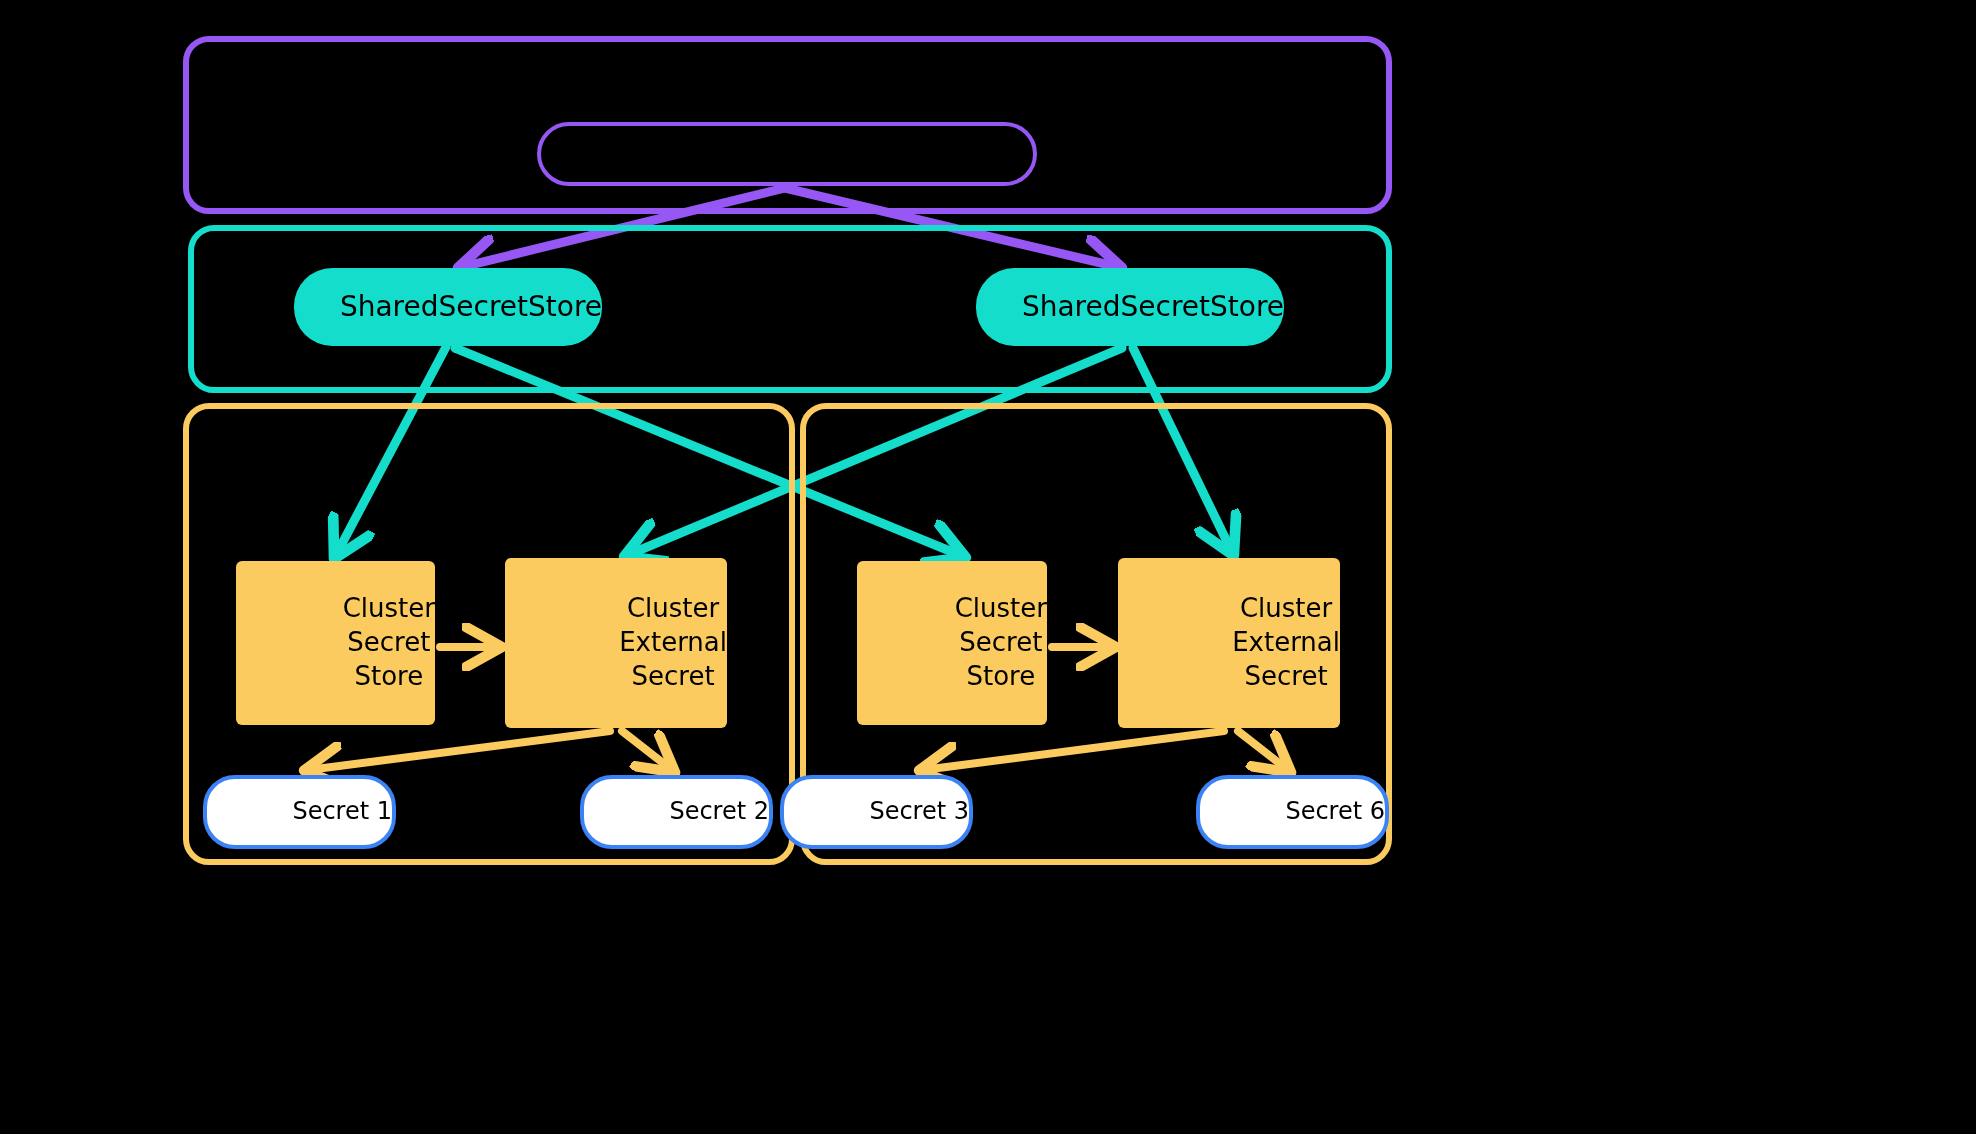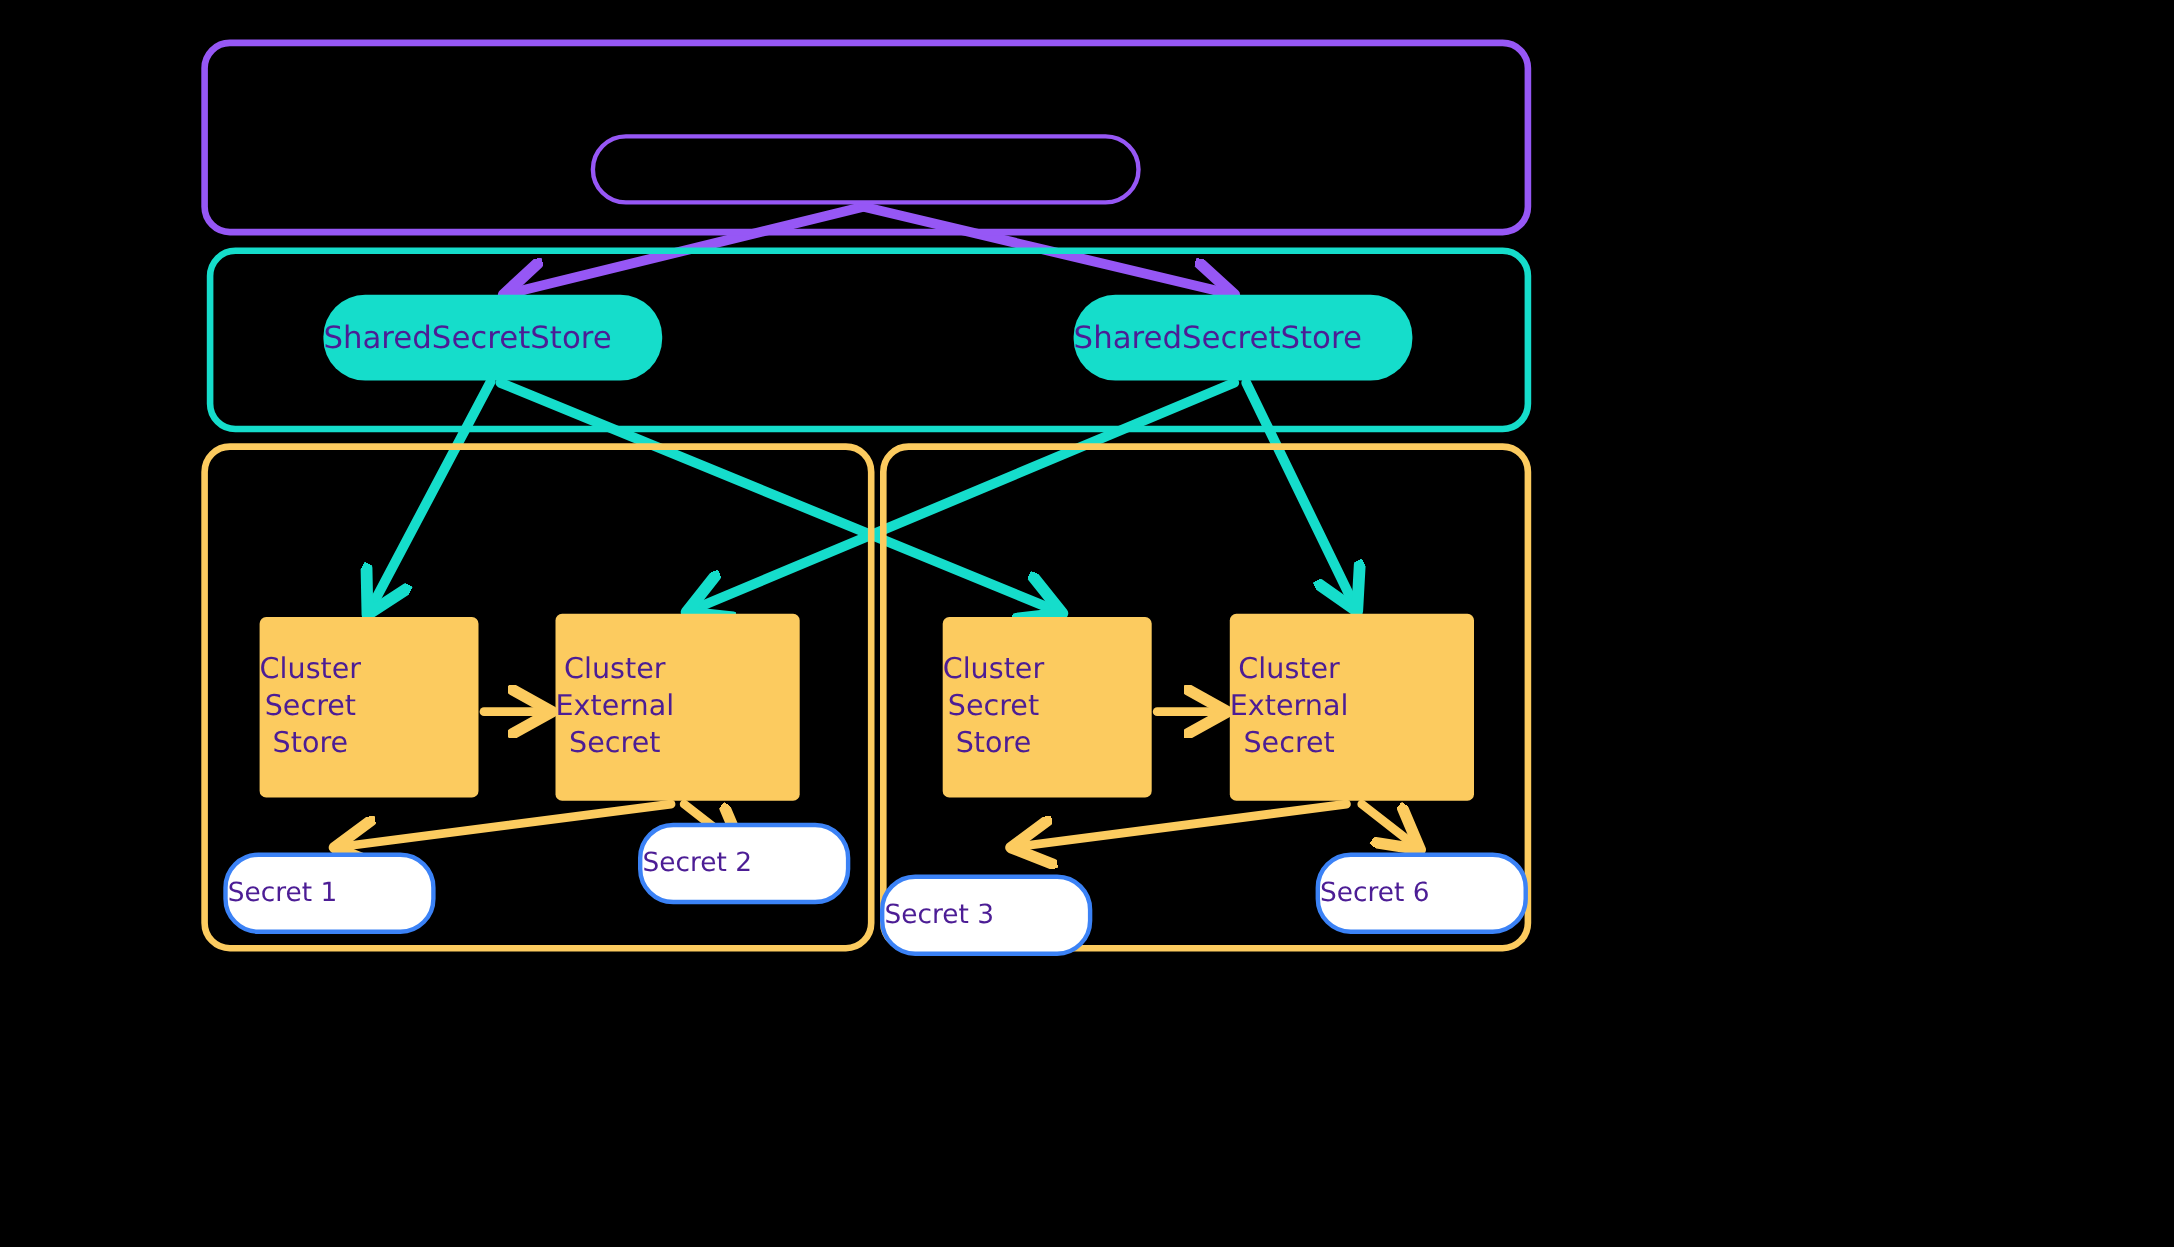--- a/index.html
+++ b/index.html
@@ -46,23 +46,23 @@
     border: 6px solid #FCCB5F;
     border-radius: 26px;
   }
 
   
   .node {
     position: absolute;
     box-sizing: border-box;
     display: flex;
     align-items: center;
-    justify-content: flex-start;
+    justify-content: flex-end;
     text-align: center;
-    color: #4c1d95;
+    color: #000000;
     line-height: 1.30;
   }
 
   
   #node-root-pill {
     left: 537px; top: 122px;
     width: 500px; height: 64px;
     border: 4px solid #9657F5;
     border-radius: 32px;
     background: transparent;
@@ -94,22 +94,22 @@
   
   .secret-pill {
     background: #FFFFFF;
     border: 4px solid #3b82f6;
     border-radius: 32px;
     font-size: 24px;
     height: 74px;
     width: 193px;
   }
   #node-secret-1 { left: 203px;  top: 775px; }
-  #node-secret-2 { left: 580px;  top: 748px; }
-  #node-secret-3 { left: 800px;  top: 775px; margin-top: 20px; }
+  #node-secret-2 { left: 580px;  top: 775px; }
+  #node-secret-3 { left: 780px;  top: 775px; }
   #node-secret-4 { left: 1196px; top: 775px; }
 
   
   #edges {
     position: absolute;
     left: 0; top: 0;
     width: 1976px; height: 1134px;
     pointer-events: none;
   }
 </style>

